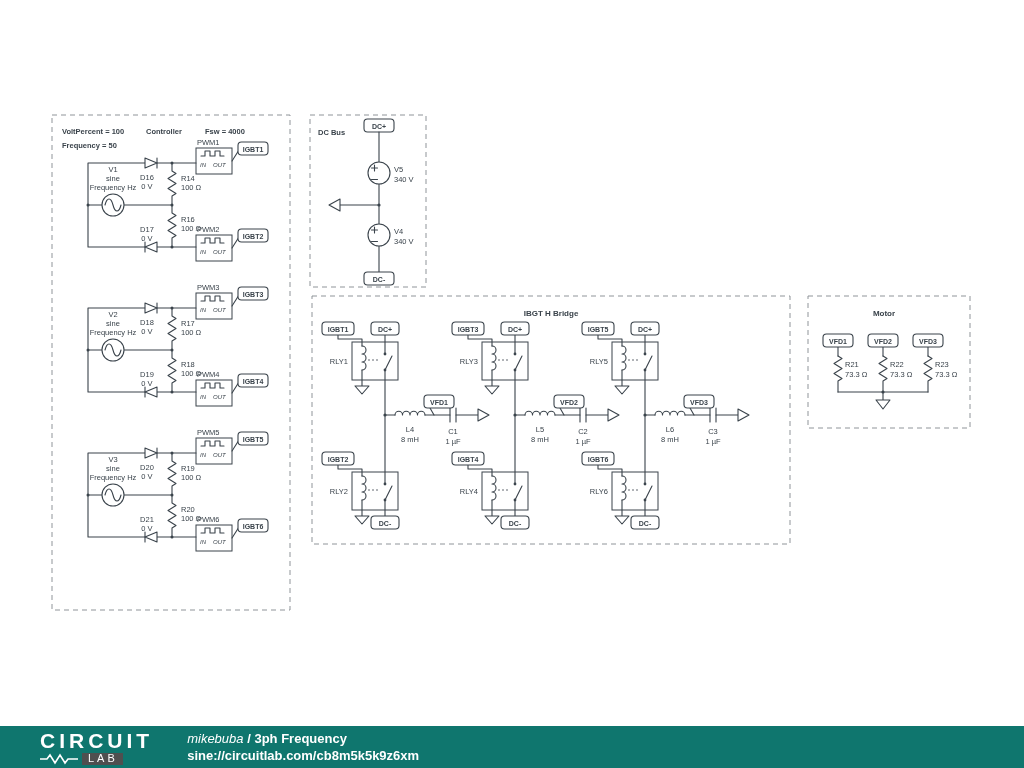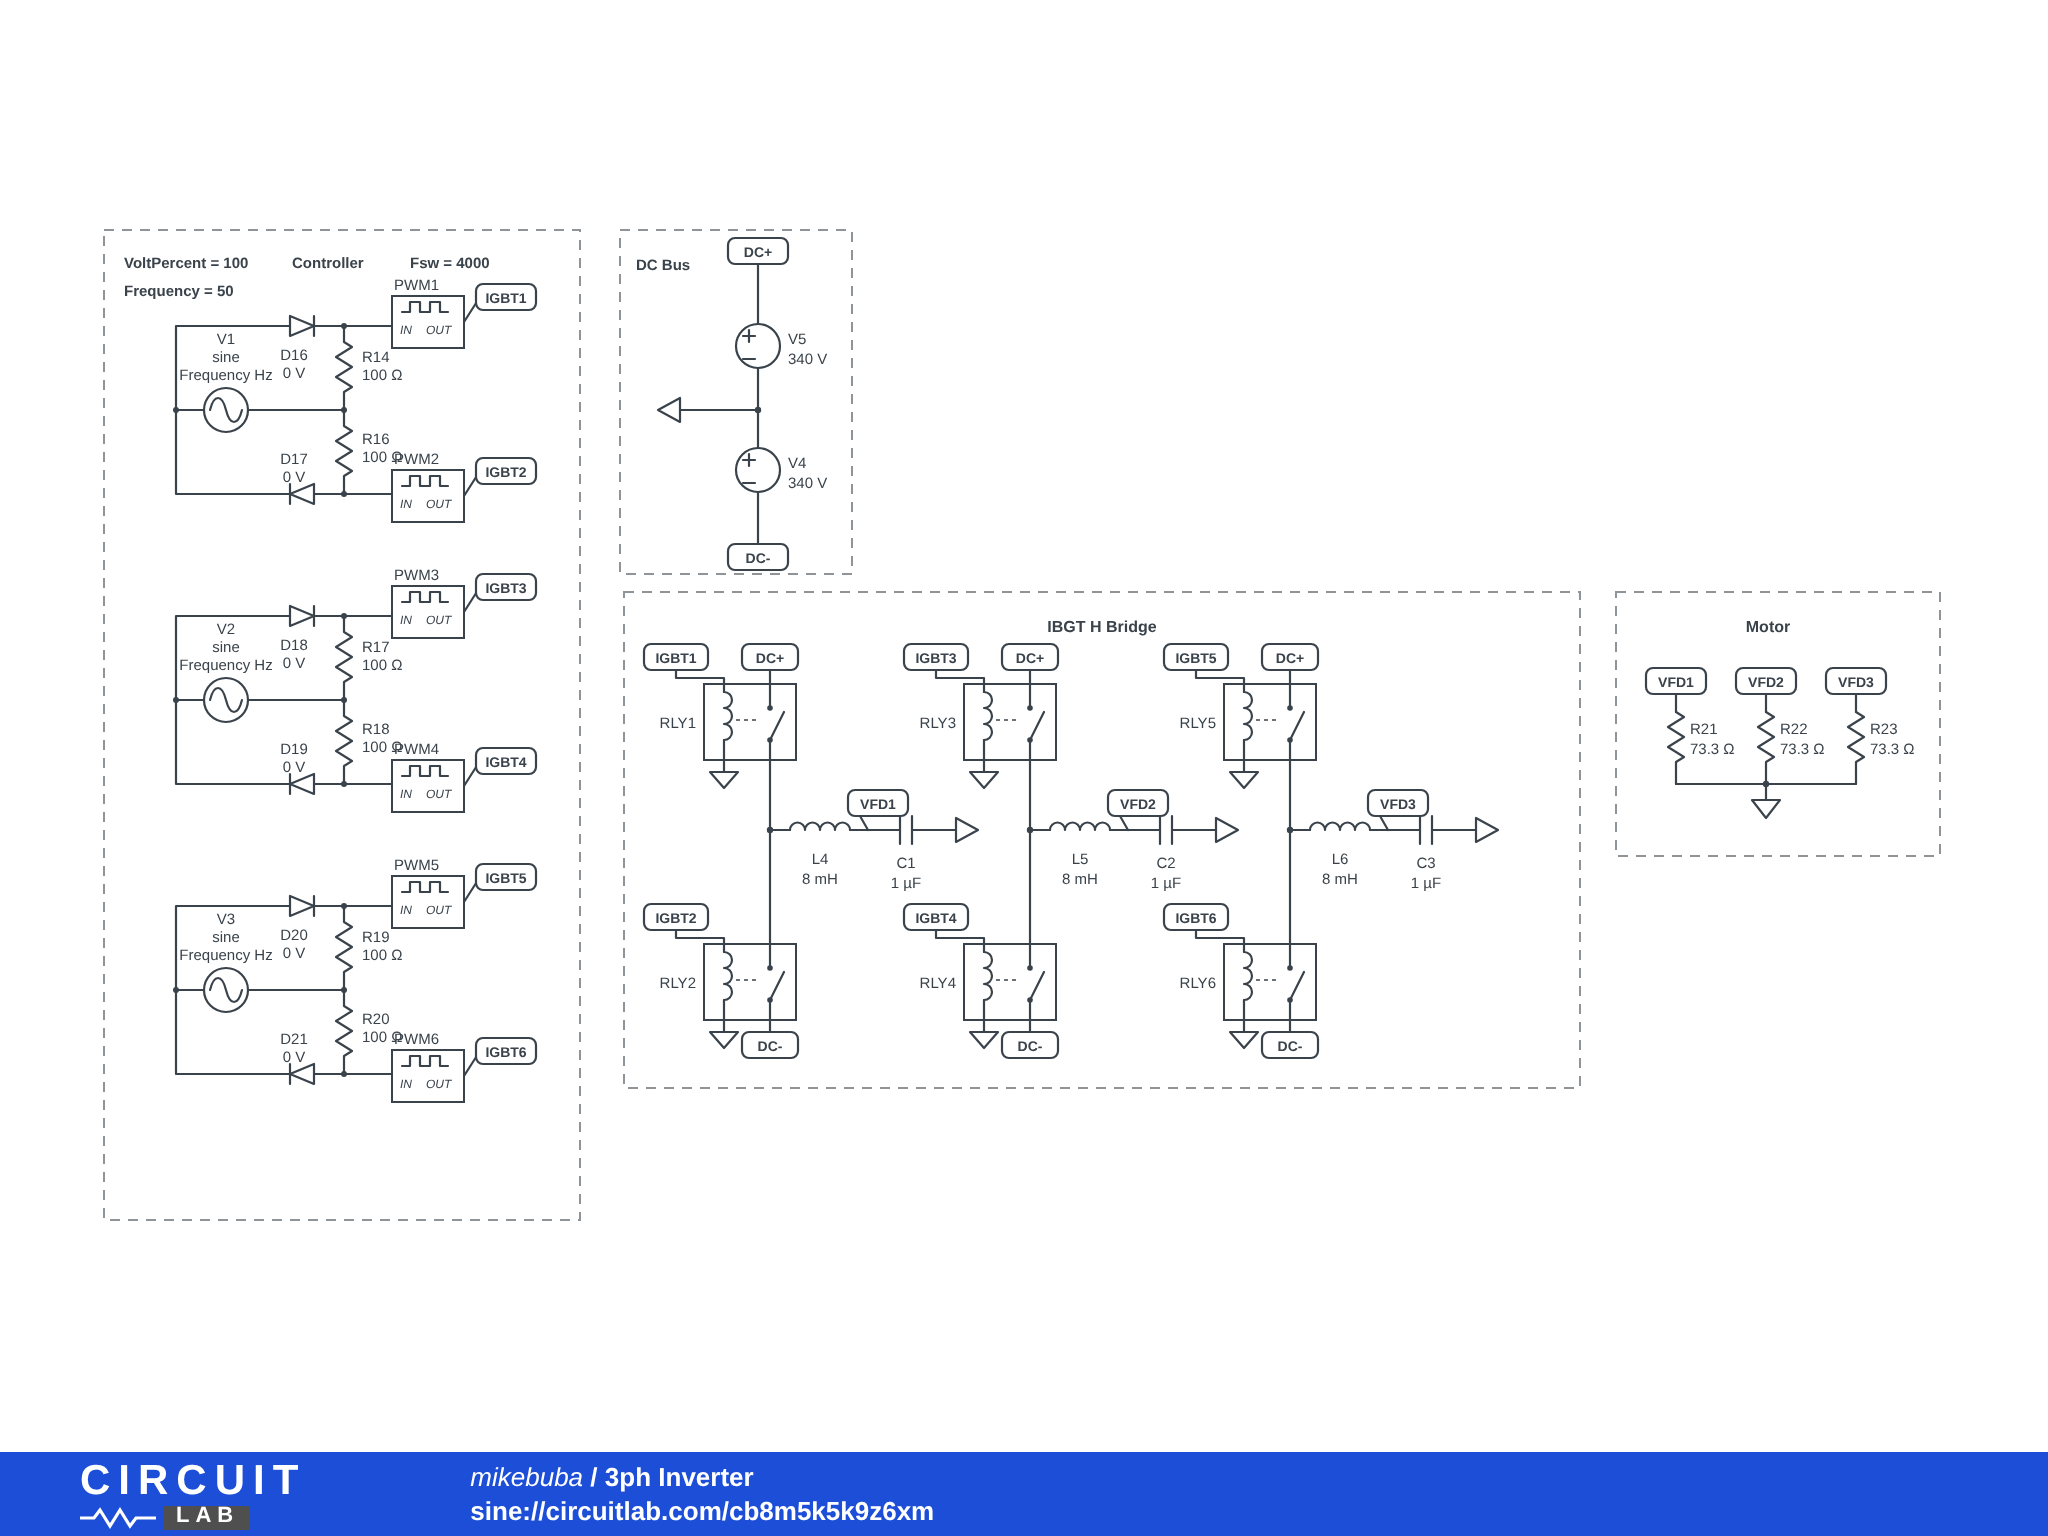--- a/index.html
+++ b/index.html
@@ -14,26 +14,26 @@
   .mid { text-anchor:middle; }
   .end { text-anchor:end; }
   .w   { fill:none; stroke:#3a434b; stroke-width:1.1; stroke-linecap:round; stroke-linejoin:round; }
   .cmp { fill:#ffffff; stroke:#3a434b; stroke-width:1.1; stroke-linejoin:round; }
   .box { fill:none; stroke:#3a434b; stroke-width:1; }
   .dash{ fill:none; stroke:#8f9499; stroke-width:1; stroke-dasharray:5 4; }
   .dl  { fill:none; stroke:#3a434b; stroke-width:0.8; stroke-dasharray:2 2; }
   .dot { fill:#3a434b; }
   .flag{ fill:#ffffff; stroke:#3a434b; stroke-width:1.1; }
 
-  .footer { position:absolute; left:0; bottom:0; width:1024px; height:42px; background:#1d4ed8;
-            display:flex; align-items:center; color:#ffffff;gap:48px; }
+  .footer { position:absolute; left:0; bottom:0; width:1024px; height:42px; background:#0f766e;
+            display:flex; align-items:center; color:#ffffff; }
   .logo { margin-left:40px; display:flex; flex-direction:column; line-height:1; }
   .logo-top { font-size:21px; font-weight:600; letter-spacing:4px; color:#ffffff; }
   .logo-bottom { display:flex; align-items:center; gap:4px; margin-top:2px; }
-  .logo-lab { background:#4f4f4f; color:#ffffff; font-size:11px; font-weight:bold;
+  .logo-lab { background:#4f4f4f; color:#ffffff; font-size:11px; font-weight:normal;
               letter-spacing:3px; padding:0 5px 1px 6px; }
   .meta { margin-left:34px; display:flex; flex-direction:column; gap:2px; }
   .meta-title { font-size:13px; font-weight:bold; }
   .meta-title .author { font-style:italic; font-weight:normal;text-align:center; }
   .meta-url { font-size:13px; font-weight:bold; }
 </style>
 </head>
 <body>
 
 <div class="screen">
@@ -443,19 +443,19 @@
       <svg width="38" height="12" viewBox="0 0 38 12">
         <path d="M0 6 H7 L10 2 L15 10 L20 2 L25 10 L28 6 H38" fill="none" stroke="#ffffff" stroke-width="1.6"></path>
       </svg>
       <span class="logo-lab">LAB</span>
     </div>
   </div>
   <div class="meta">
     <div class="meta-title">
       <span class="author">mikebuba</span>
       <span>/</span>
-      <span>3ph Inverter</span>
+      <span>3ph Frequency</span>
     </div>
     <div class="meta-url">sine://circuitlab.com/cb8m5k5k9z6xm</div>
   </div>
 </div>
 
 </div>
 
 </body></html>

